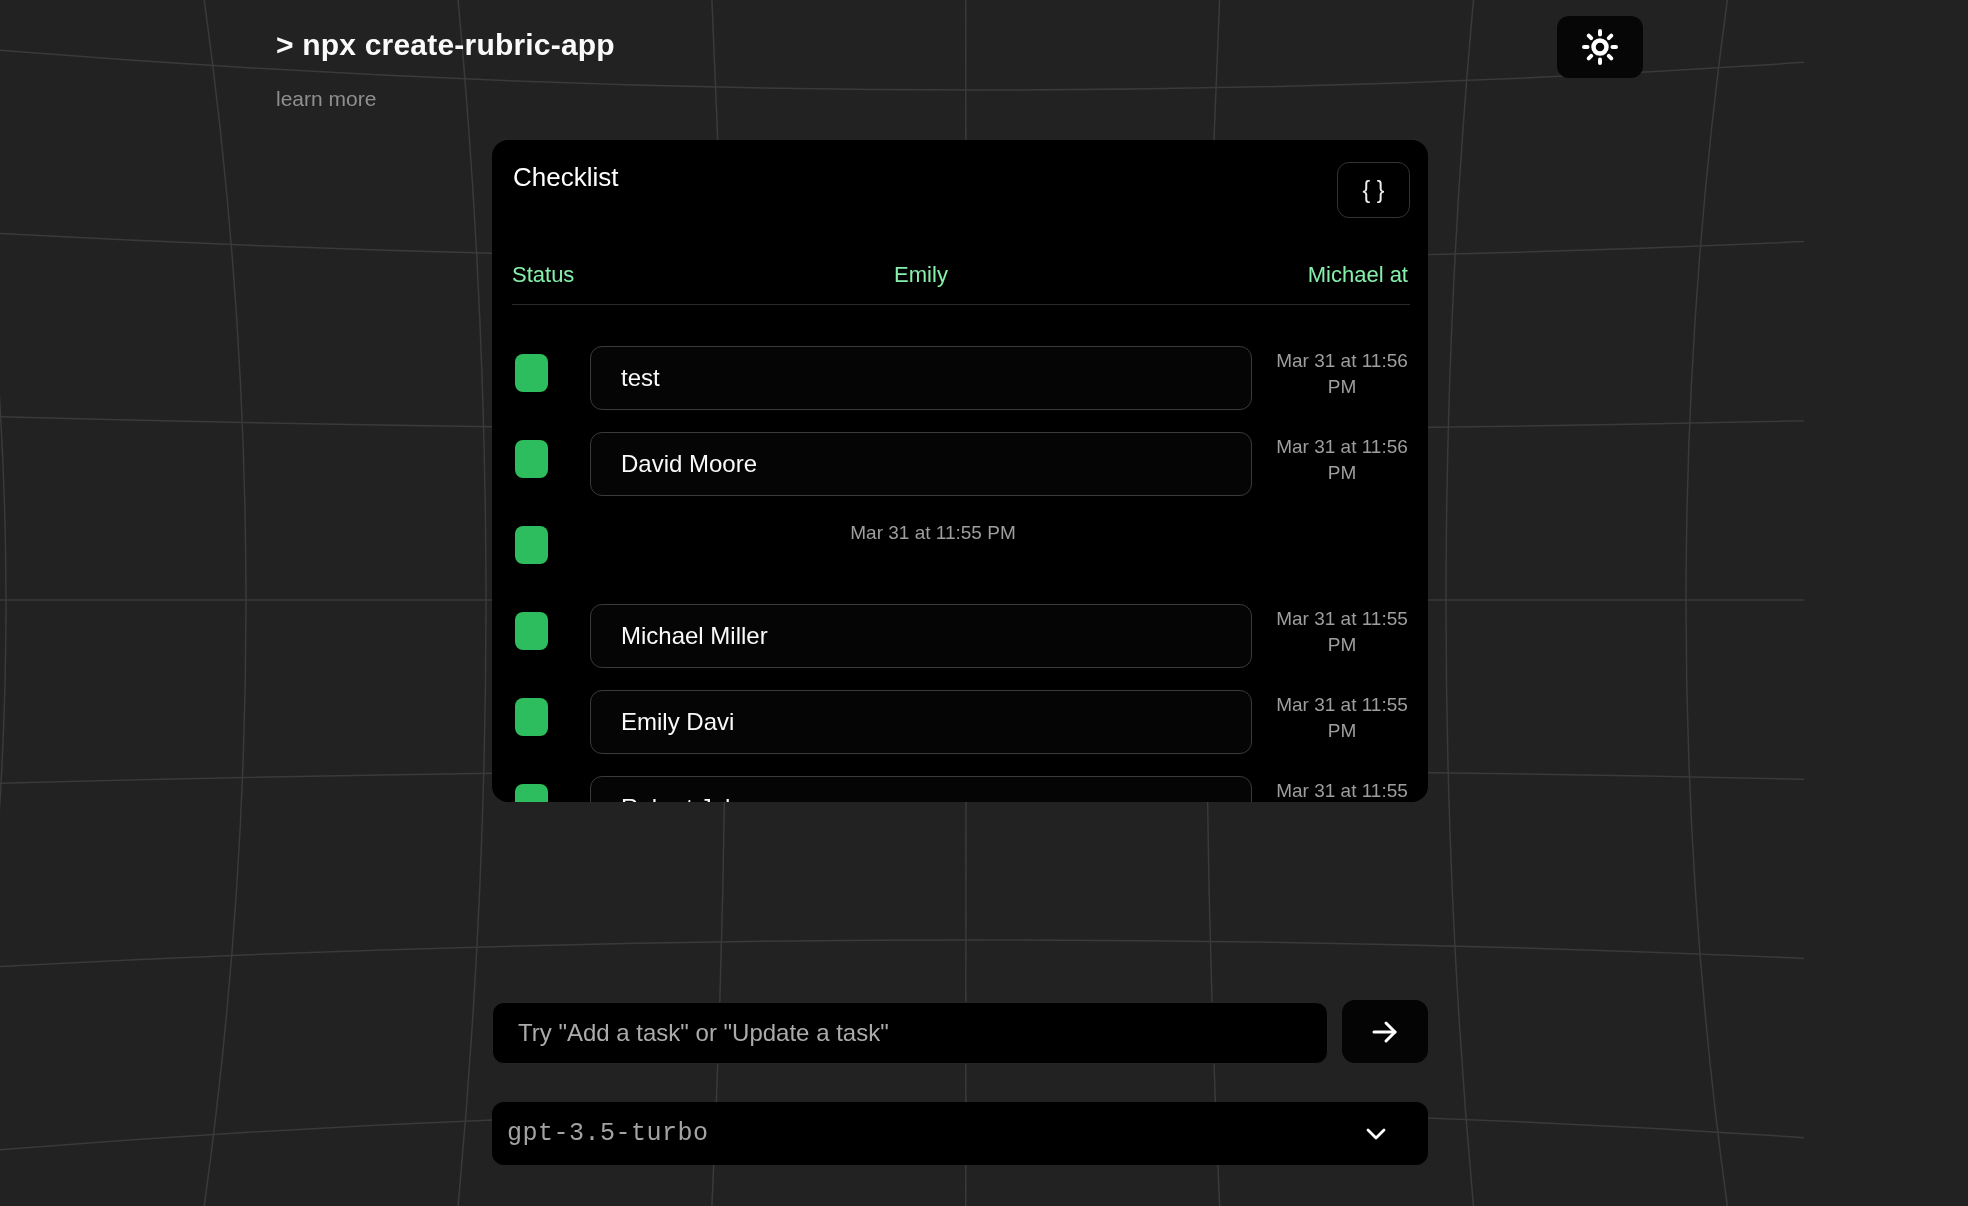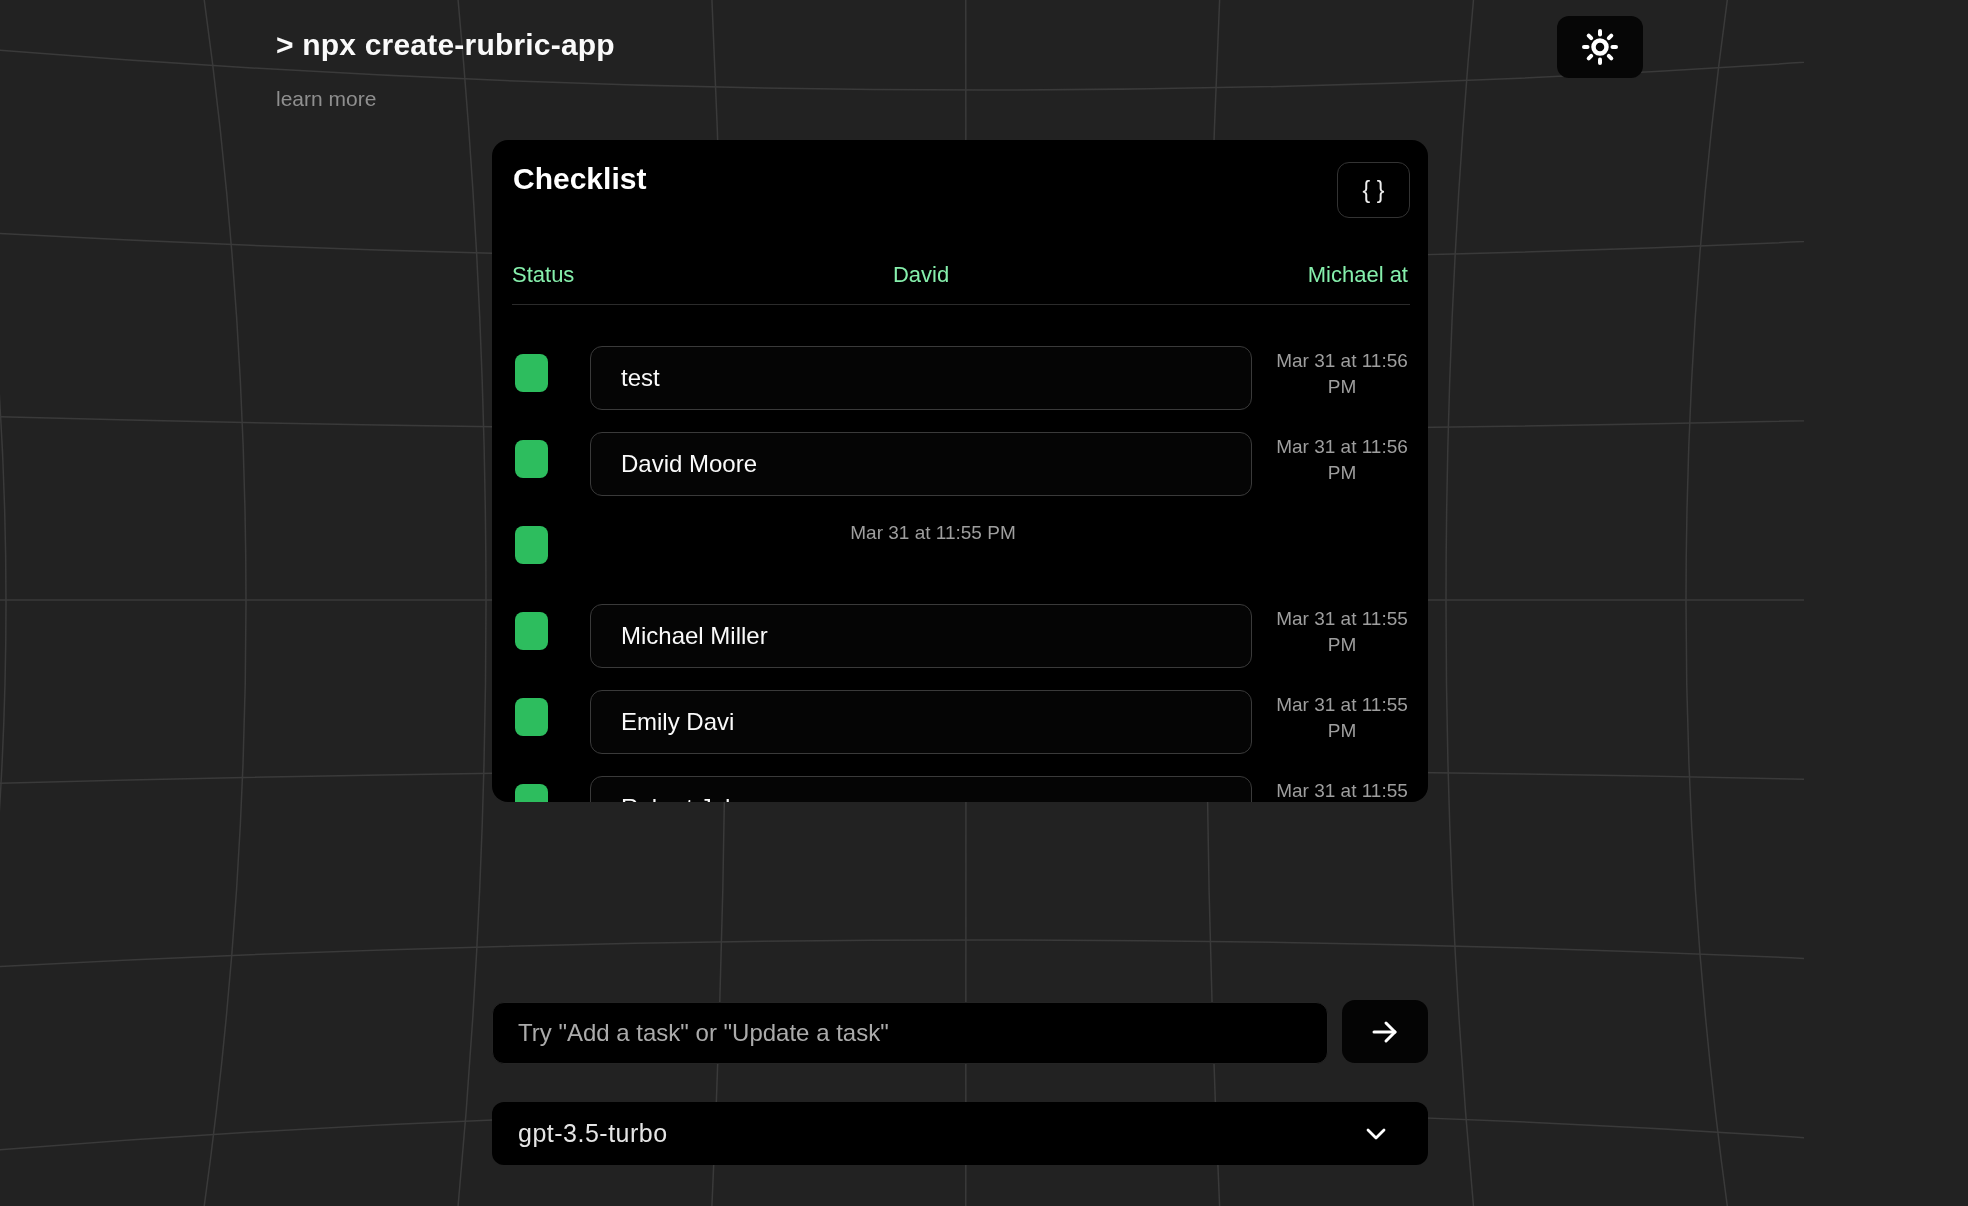--- a/index.html
+++ b/index.html
@@ -12,21 +12,21 @@
   .hdr{position:absolute;left:276px;top:28px;}
   .hdr-title{font-size:30px;font-weight:700;color:#fafafa;letter-spacing:.2px;}
   .hdr-sub{margin-top:25px;font-size:21px;color:#8f8f8f;}
   .theme-btn{position:absolute;left:1557px;top:16px;width:86px;height:62px;
              background:#060606;border:none;border-radius:12px;display:flex;
              align-items:center;justify-content:center;cursor:pointer;}
 
   
   .card{position:absolute;left:492px;top:140px;width:936px;height:662px;
         background:#000;border-radius:16px;overflow:hidden;}
-  .card-title{position:absolute;left:21px;top:22px;font-size:30px;font-weight:700;color:#fff;}
+  .card-title{position:absolute;left:21px;top:22px;font-size:26px;font-weight:400;color:#fff;}
   .json-btn{position:absolute;right:18px;top:22px;width:73px;height:56px;background:#000;
             border:1px solid #333;border-radius:12px;color:#ededed;font-size:23px;
             display:flex;align-items:center;justify-content:center;cursor:pointer;
             font-family:"Liberation Sans","DejaVu Sans",sans-serif;}
   .cols{position:absolute;left:0;top:122px;width:100%;box-sizing:border-box;
         padding:0 20px;display:grid;grid-template-columns:78px 1fr 156px;
         font-size:22px;color:#86efac;gap:40px;}
   .col-task{text-align:center;}
   .col-created{text-align:right;padding-right:0;}
   .divider{position:absolute;left:20px;right:18px;top:164px;height:1px;background:#2b2b2b;}
@@ -45,22 +45,22 @@
         color:#e5e5e5;font-size:24px;padding:0 20px 0 25px;outline:none;
         font-family:"Liberation Sans","DejaVu Sans",sans-serif;}
   .composer-input::placeholder{color:#ababab;opacity:1;}
   .send-btn{position:absolute;left:1342px;top:1000px;width:86px;height:63px;background:#040404;
         border:none;border-radius:13px;display:flex;align-items:center;justify-content:center;cursor:pointer;}
 
   
   .model-select{position:absolute;left:492px;top:1102px;width:936px;height:63px;
         box-sizing:border-box;background:#000;border-radius:12px;display:flex;
         align-items:center;cursor:pointer;}
-  .model-value{margin-left:26px;font-family:Liberation Sans, sans-serif;
-        font-size:25px;color:#e5e5e5;letter-spacing:.5px;}
+  .model-value{margin-left:15px;font-family:Liberation Mono, monospace;
+        font-size:25px;color:#a3a3a3;letter-spacing:.5px;}
   .model-chevron{position:absolute;right:38px;top:19px;}
 </style>
 </head>
 <body>
 
 <div class="stage">
   <svg id="grid-svg" width="1968" height="1206" viewBox="0 0 1968 1206">
       <path d="M -51.839999999999996 -12 Q 63.839999999999996 603 -51.839999999999996 1218"></path>
       <path d="M 202.56 -12 Q 289.44 603 202.56 1218"></path>
       <path d="M 456.96 -12 Q 515.04 603 456.96 1218"></path>
@@ -99,21 +99,21 @@
       </g>
     </svg>
   </button>
 
   <div class="card">
     <div class="card-title">Checklist</div>
     <button class="json-btn">{ }</button>
 
     <div class="cols">
       <div class="col-status">Status</div>
-      <div class="col-task">David</div>
+      <div class="col-task">Emily</div>
       <div class="col-created">Michael at</div>
     </div>
     <div class="divider"></div>
 
     <div class="rows">
       <div class="row">
         <button class="chk"></button>
         <input class="task-box" value="test" style="">
         <div class="created">Mar 31 at 11:56 PM</div>
       </div>

